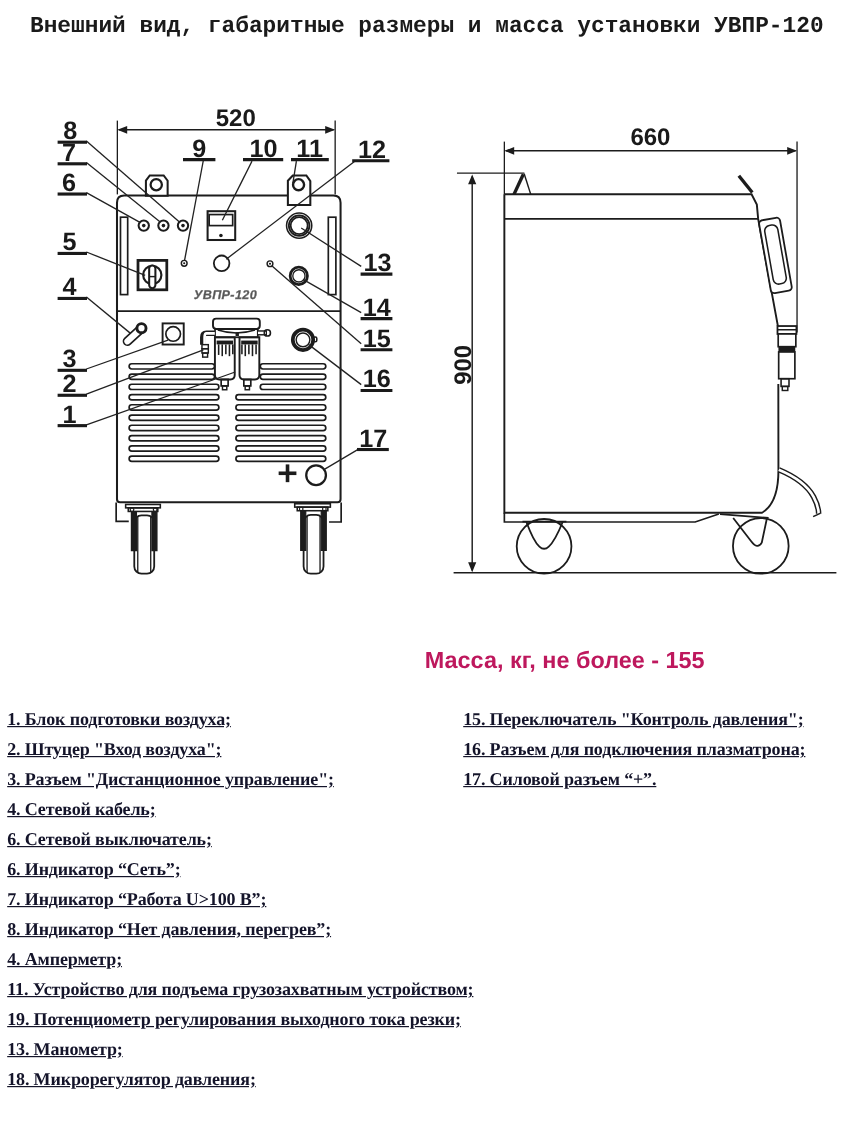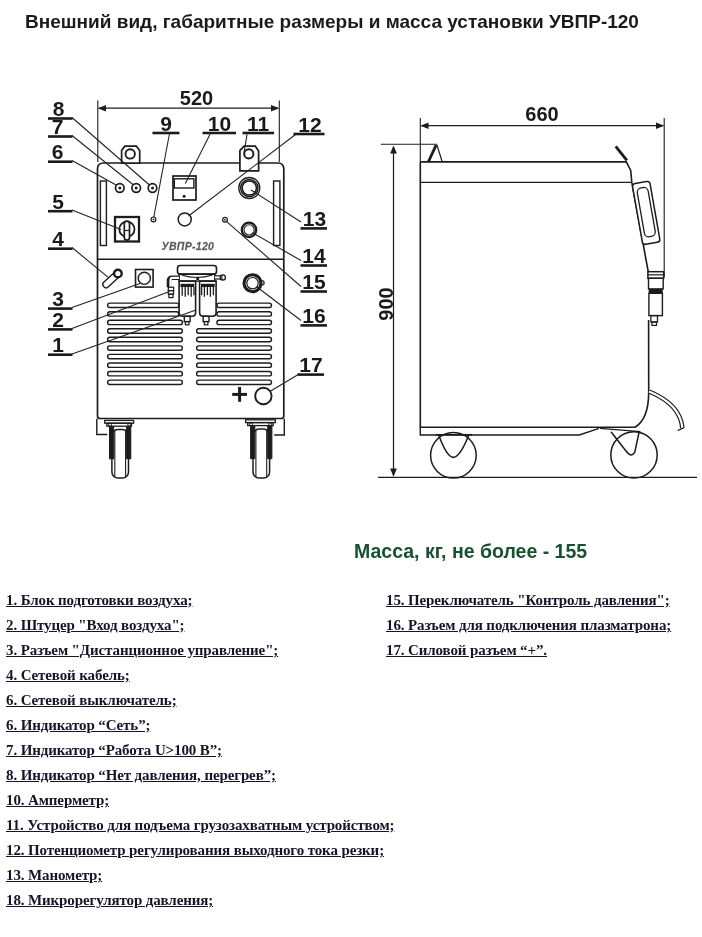--- a/index.html
+++ b/index.html
@@ -1,18 +1,18 @@
 <!DOCTYPE html>
 <html><head>
 <meta charset="utf-8">
 <style>
 html,body{margin:0;padding:0;background:#fff;}
 #page{position:relative;width:702px;height:937px;background:#fff;overflow:hidden;font-family:"Liberation Sans",sans-serif;}
-#title{position:absolute;left:25px;top:11px;font-family:Liberation Sans, sans-serif;font-weight:bold;font-size:19px;color:#1a1a1a;white-space:nowrap;}
-#massa{position:absolute;left:354px;top:540px;font-family:"Liberation Sans",sans-serif;font-weight:bold;font-size:19.5px;color:#14532d;}
+#title{position:absolute;left:25px;top:11px;font-family:Liberation Mono, monospace;font-weight:bold;font-size:19px;color:#1a1a1a;white-space:nowrap;}
+#massa{position:absolute;left:354px;top:540px;font-family:"Liberation Sans",sans-serif;font-weight:bold;font-size:19.5px;color:#be185d;}
 .leg{position:absolute;font-family:"Liberation Serif",serif;font-weight:bold;font-size:15px;letter-spacing:-0.12px;color:#14142a;line-height:25px;white-space:nowrap;text-decoration:underline;}
 #svg1{position:absolute;left:0;top:0;}
 </style>
 </head>
 <body>
 <div id="page">
 <div id="title">Внешний вид, габаритные размеры и масса установки УВПР-120</div>
 <svg id="svg1" width="702" height="937" viewBox="0 0 702 937" xmlns="http://www.w3.org/2000/svg">
 <g stroke="#1c1c1c" fill="none" stroke-width="1.5">
 
@@ -277,23 +277,23 @@
 <div id="massa">Масса, кг, не более - 155</div>
 <div class="leg" style="left:6px;top:588px;">
 <div>1. Блок подготовки воздуха;</div>
 <div>2. Штуцер "Вход воздуха";</div>
 <div>3. Разъем "Дистанционное управление";</div>
 <div>4. Сетевой кабель;</div>
 <div>6. Сетевой выключатель;</div>
 <div>6. Индикатор “Сеть”;</div>
 <div>7. Индикатор “Работа U&gt;100 В”;</div>
 <div>8. Индикатор “Нет давления, перегрев”;</div>
-<div>10. Амперметр;</div>
+<div>4. Амперметр;</div>
 <div>11. Устройство для подъема грузозахватным устройством;</div>
-<div>12. Потенциометр регулирования выходного тока резки;</div>
+<div>19. Потенциометр регулирования выходного тока резки;</div>
 <div>13. Манометр;</div>
 <div>18. Микрорегулятор давления;</div>
 </div>
 <div class="leg" style="left:386px;top:588px;">
 <div>15. Переключатель "Контроль давления";</div>
 <div>16. Разъем для подключения плазматрона;</div>
 <div>17. Силовой разъем “+”.</div>
 </div>
 </div>
 

